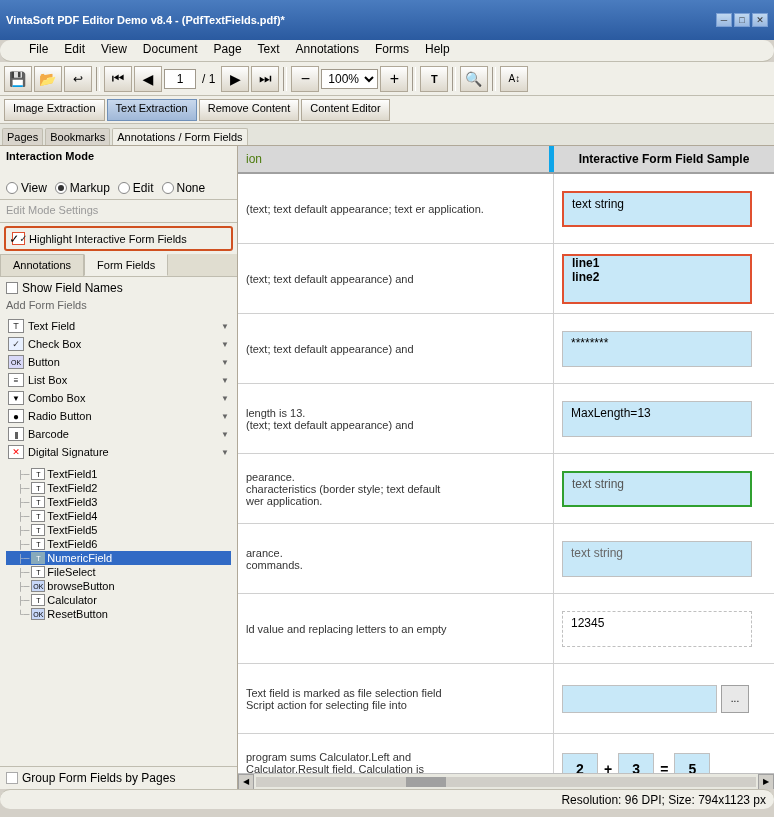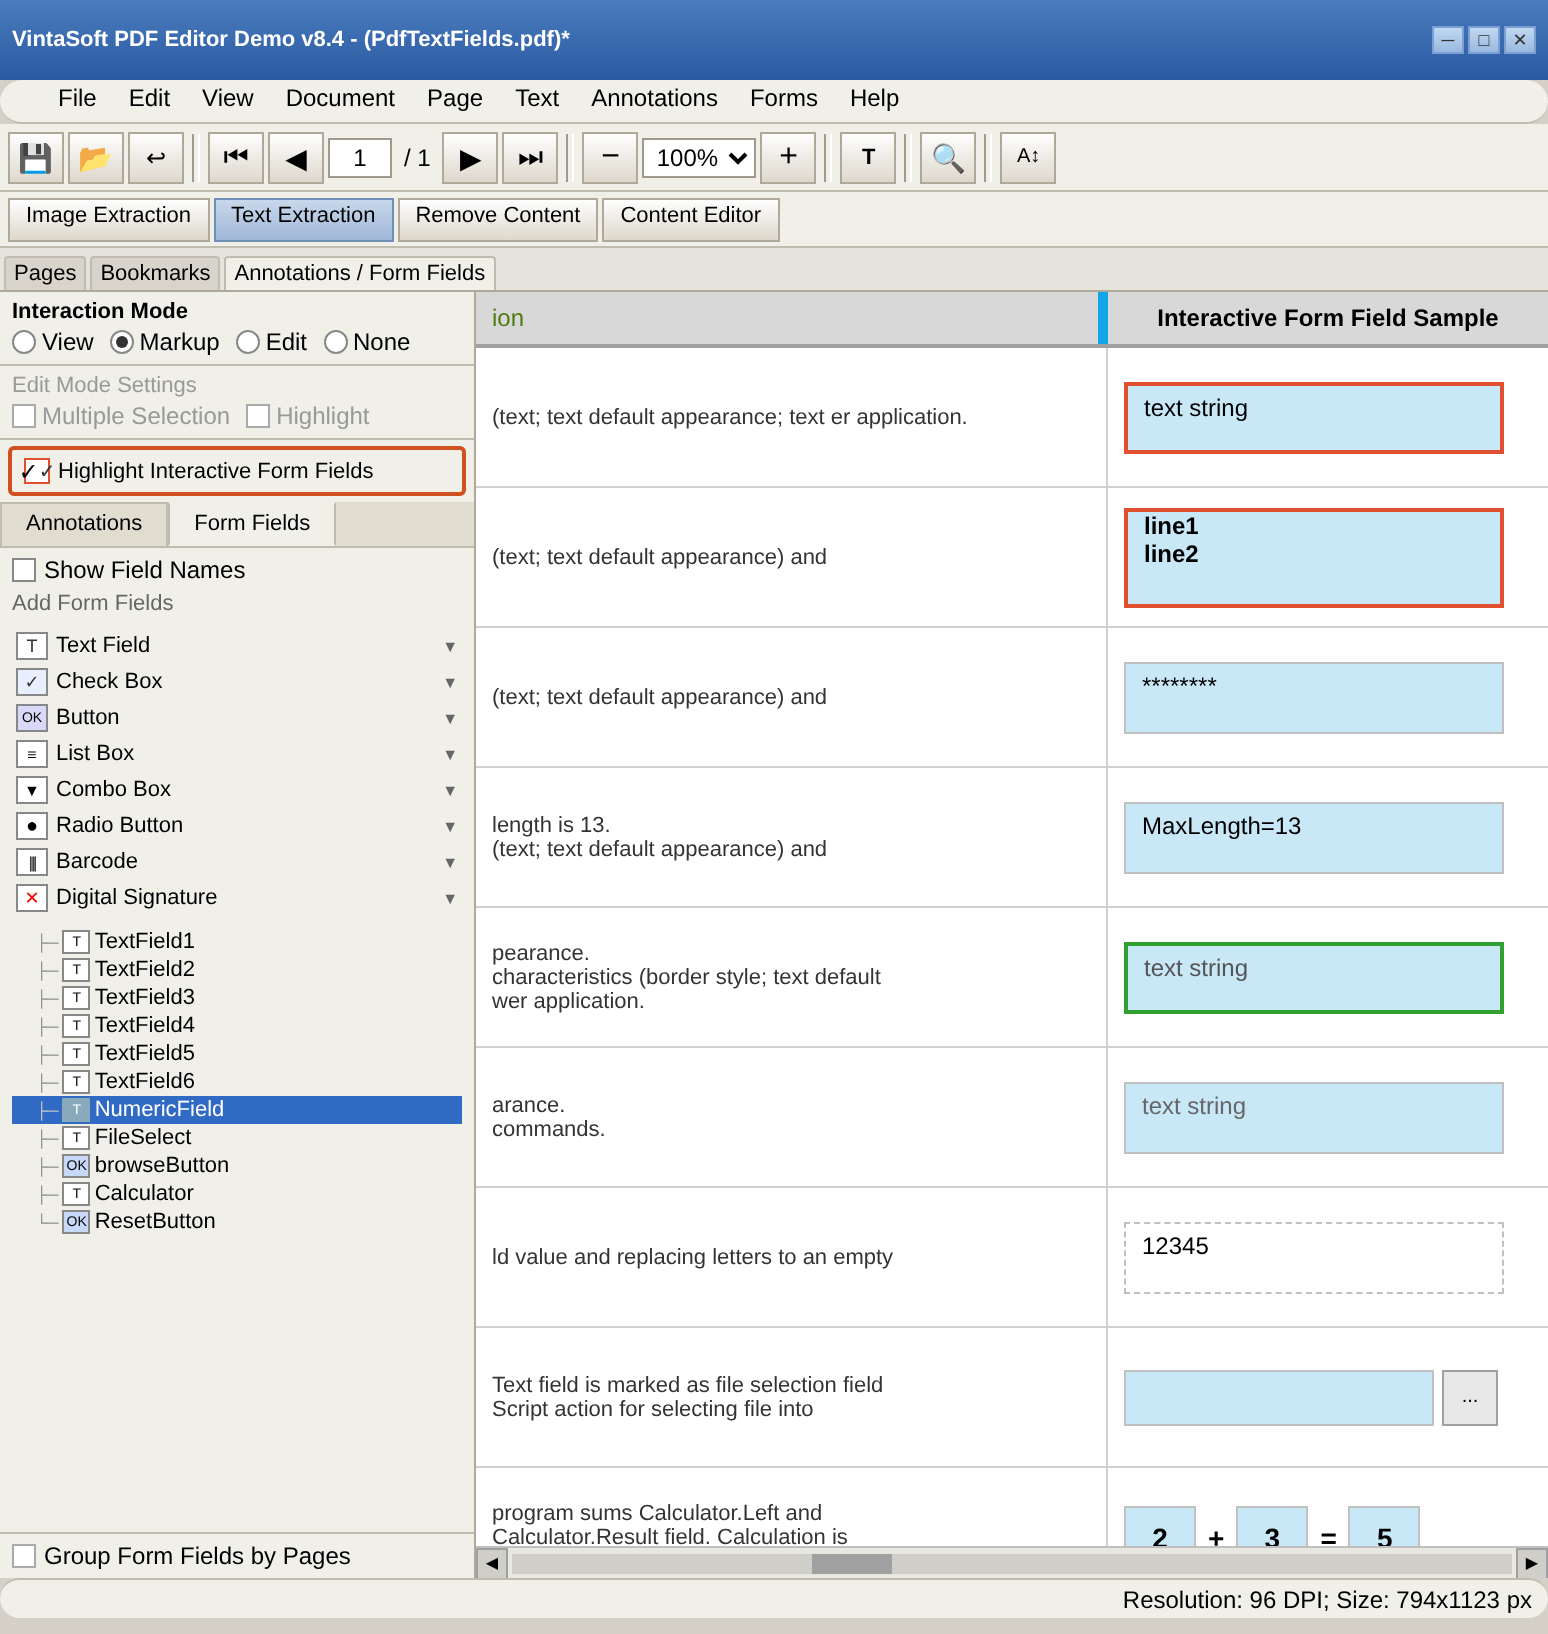--- a/index.html
+++ b/index.html
@@ -28,21 +28,21 @@
     .tb2-btn { padding: 2px 8px; height: 22px; border: 1px solid #b0a898; background: linear-gradient(to bottom, #fefefe, #ddd8cc); cursor: pointer; font-size: 11px; }
     .tb2-btn.active { background: linear-gradient(to bottom, #c8d8ec, #a0b8d8); border-color: #7090b8; }
 
     
     .main-layout { display: flex; height: calc(817px - 22px - 22px - 34px - 28px - 24px - 24px - 20px); }
 
     
     .left-panel { width: 238px; border-right: 1px solid #b0a898; background: #f0efe8; display: flex; flex-direction: column; overflow: hidden; }
     
     .interaction-mode { padding: 4px 6px; border-bottom: 1px solid #c0bdb0; }
-    .im-label { font-weight: bold; font-size: 11px; margin-bottom: 2px; }
+    .im-label { font-weight: bold; font-size: 11px; margin-bottom: 19px; }
     .im-options { display: flex; gap: 8px; align-items: center; }
     .radio-option { display: flex; align-items: center; gap: 3px; cursor: pointer; }
     .radio-circle { width: 12px; height: 12px; border-radius: 50%; border: 1px solid #888; background: white; display: flex; align-items: center; justify-content: center; }
     .radio-circle.checked::after { content: ''; width: 6px; height: 6px; border-radius: 50%; background: #333; display: block; }
 
     .edit-mode { padding: 4px 6px; border-bottom: 1px solid #c0bdb0; }
     .em-label { color: #999; font-size: 11px; margin-bottom: 2px; }
     .em-options { display: flex; gap: 8px; }
     .checkbox-option { display: flex; align-items: center; gap: 3px; color: #999; }
     .cb-box { width: 12px; height: 12px; border: 1px solid #aaa; background: white; }
@@ -203,30 +203,20 @@
         </label>
         <label class="radio-option">
           <div class="radio-circle"></div>
           <span>None</span>
         </label>
       </div>
     </div>
 
     <div class="edit-mode">
       <div class="em-label">Edit Mode Settings</div>
-      <div class="em-options">
-        <label class="checkbox-option">
-          <div class="cb-box"></div>
-          <span>Multiple Selection</span>
-        </label>
-        <label class="checkbox-option">
-          <div class="cb-box"></div>
-          <span>Highlight</span>
-        </label>
-      </div>
     </div>
 
     <div class="highlight-row" style="border: 2px solid #d05020; margin: 3px 4px; border-radius: 3px;">
       <div class="highlight-checkbox checked">✓</div>
       <span class="highlight-label">Highlight Interactive Form Fields</span>
     </div>
 
     <div class="form-tabs">
       <div class="ftab">Annotations</div>
       <div class="ftab active">Form Fields</div>

